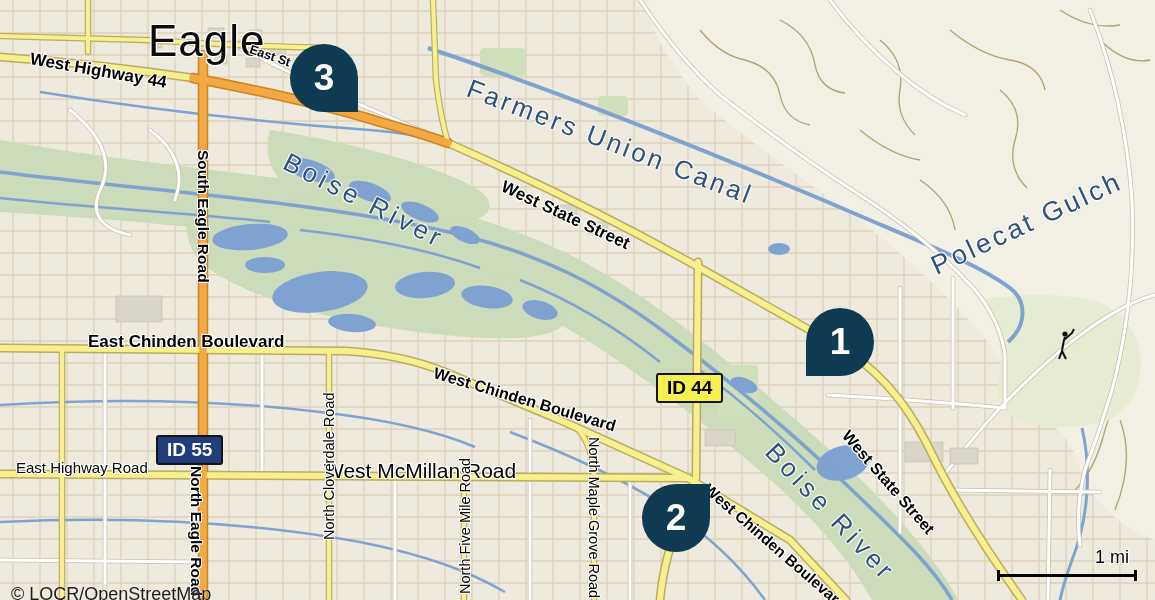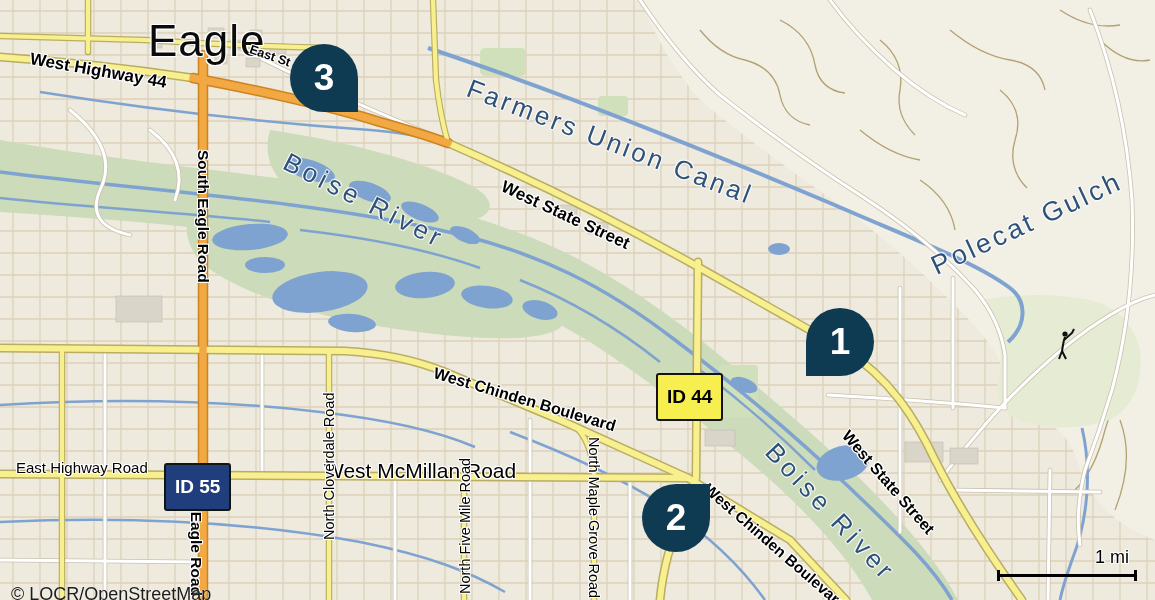--- a/index.html
+++ b/index.html
@@ -37,23 +37,23 @@
         font-weight:400;text-shadow:-1px -1px 0 rgba(255,255,255,.75),1px -1px 0 rgba(255,255,255,.75),
         -1px 1px 0 rgba(255,255,255,.75),1px 1px 0 rgba(255,255,255,.75);}
   .city{position:absolute;left:148px;top:16px;font-size:44px;letter-spacing:1px;color:#0b0b0b;
         text-shadow:-1px -1px 0 #fff,1px -1px 0 #fff,-1px 1px 0 #fff,1px 1px 0 #fff,0 0 3px #fff;}
   .marker{position:absolute;width:68px;height:68px;background:var(--marker);display:flex;
           align-items:center;justify-content:center;color:var(--marker-text);font-size:37px;font-weight:bold;}
   .m1{left:806px;top:308px;border-radius:50% 50% 50% 0;}
   .m2{left:642px;top:484px;border-radius:50% 0 50% 50%;}
   .m3{left:290px;top:44px;border-radius:50% 50% 0 50%;}
   .shield{position:absolute;border:2px solid #141414;border-radius:3px;font-weight:bold;font-size:19px;
-          padding:11px 9px;line-height:22px;}
+          padding:2px 9px;line-height:22px;}
   .id44{left:656px;top:373px;background:var(--shield-id44-bg);color:var(--shield-id44-text);}
-  .id55{left:164px;top:435px;background:var(--shield-id55-bg);color:var(--shield-id55-text);margin-top:28px;}
+  .id55{left:156px;top:435px;background:var(--shield-id55-bg);color:var(--shield-id55-text);}
   .scalebar{position:absolute;left:997px;top:548px;width:134px;}
   .scalebar .txt{position:absolute;right:2px;top:-1px;font-size:18px;color:#000;
       text-shadow:-1px -1px 0 #fff,1px -1px 0 #fff,-1px 1px 0 #fff,1px 1px 0 #fff;padding-left:47px;}
   .scalebar .bar{position:absolute;left:0;top:22px;width:134px;height:11px;
       border-left:3px solid #000;border-right:3px solid #000;}
   .scalebar .bar::after{content:"";position:absolute;left:0;right:0;top:4px;border-top:3px solid #000;}
   .copyright{position:absolute;left:11px;top:564px;font-size:18px;color:#1c1c1c;
       text-shadow:0 0 2px rgba(255,255,255,.7);margin-top:20px;}
 </style>
 </head>
@@ -228,20 +228,21 @@
     <path d="M3,20 L0,28 M3,20 L7,28"></path>
   </g>
 </svg>
 
 <div class="city">Eagle</div>
 
 <div class="lbl bold" style="left:30px;top:49px;font-size:17px;transform:rotate(10deg)">West Highway 44</div>
 <div class="lbl bold" style="left:250px;top:42px;font-size:12.5px;transform:rotate(19deg)">East St</div>
 <div class="lbl bold" style="left:502px;top:176px;font-size:17px;transform:rotate(25deg)">West State Street</div>
 <div class="lbl bold" style="left:845px;top:424px;font-size:16px;transform:rotate(49deg)">West State Street</div>
+<div class="lbl bold" style="left:88px;top:332px;font-size:17px">East Chinden Boulevard</div>
 <div class="lbl bold" style="left:434px;top:364px;font-size:16px;transform:rotate(16.5deg)">West Chinden Boulevard</div>
 <div class="lbl bold" style="left:706px;top:478px;font-size:15.5px;transform:rotate(41deg)">West Chinden Boulevard</div>
 <div class="lbl" style="left:16px;top:459px;font-size:15px">East Highway Road</div>
 <div class="lbl" style="left:324px;top:459px;font-size:21px">West McMillan Road</div>
 <div class="lbl bold vert" style="left:212px;top:150px;font-size:15.5px;transform:rotate(90deg)">South Eagle Road</div>
 <div class="lbl bold vert" style="left:205px;top:466px;font-size:15.5px;transform:rotate(90deg)">North Eagle Road</div>
 <div class="lbl vert" style="left:321px;top:540px;font-size:14.5px;transform:rotate(-90deg)">North Cloverdale Road</div>
 <div class="lbl vert" style="left:457px;top:594px;font-size:14.5px;transform:rotate(-90deg)">North Five Mile Road</div>
 <div class="lbl vert" style="left:602px;top:437px;font-size:14.5px;transform:rotate(90deg)">North Maple Grove Road</div>
 

